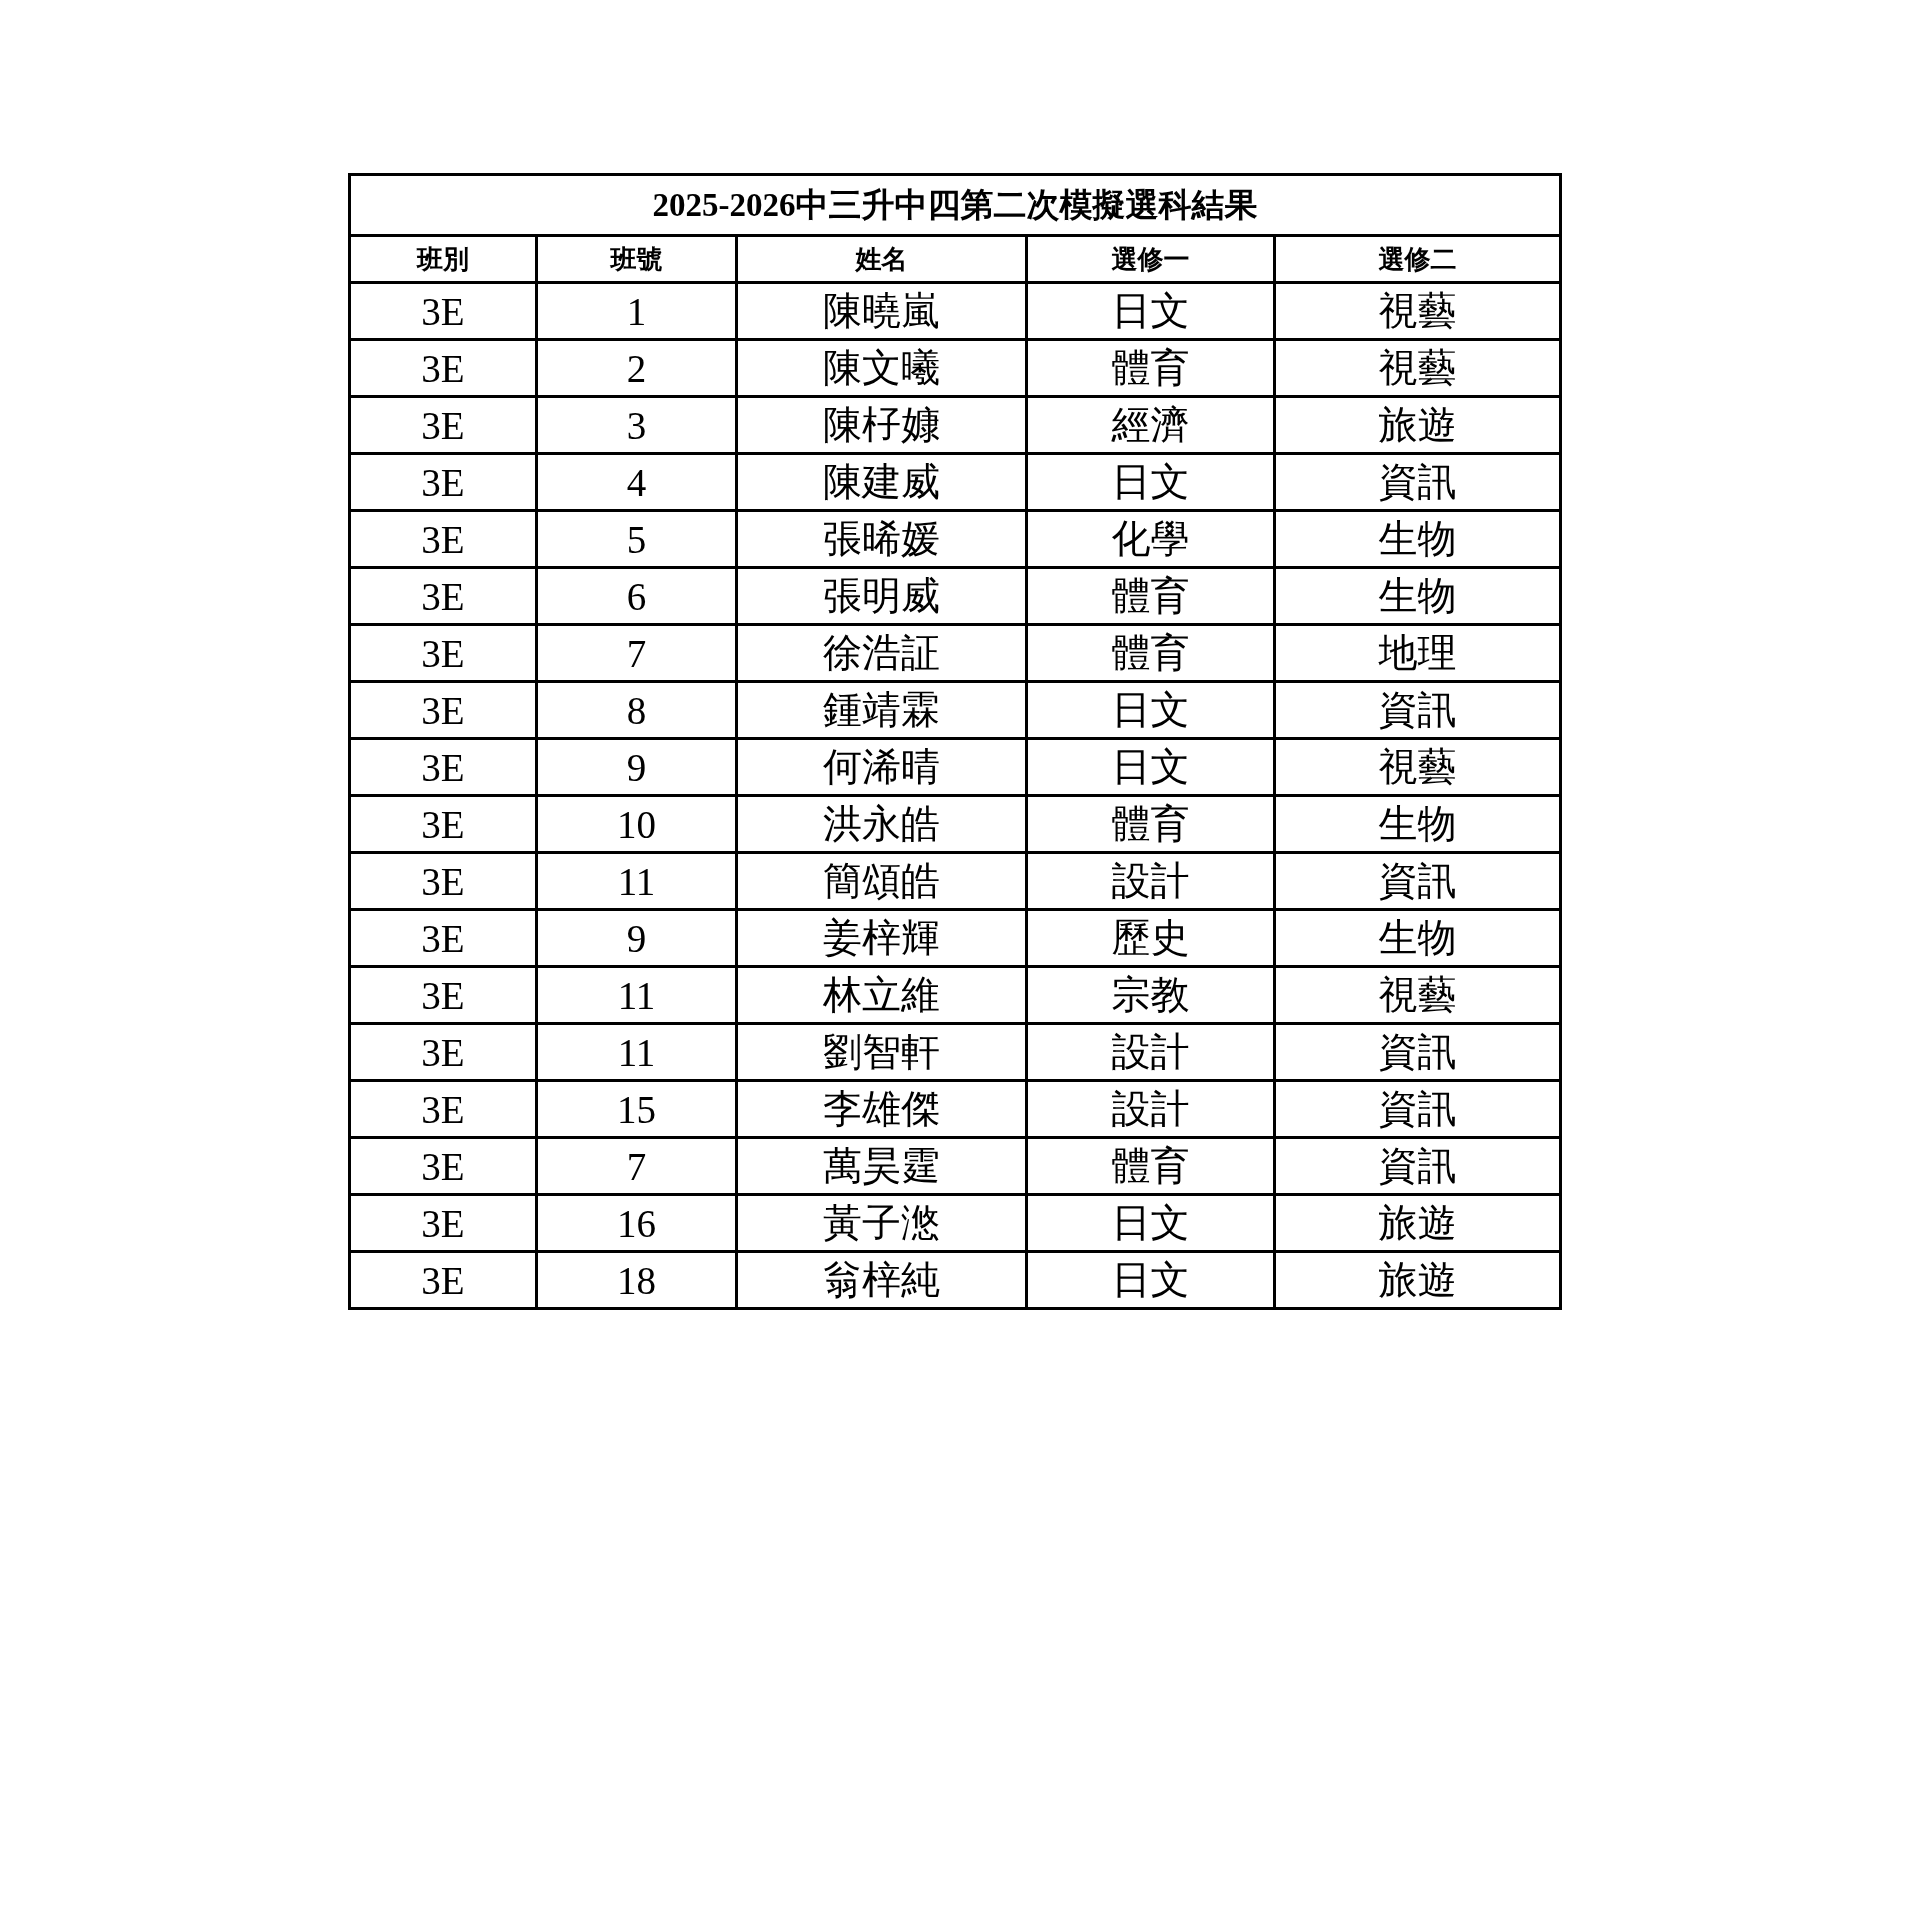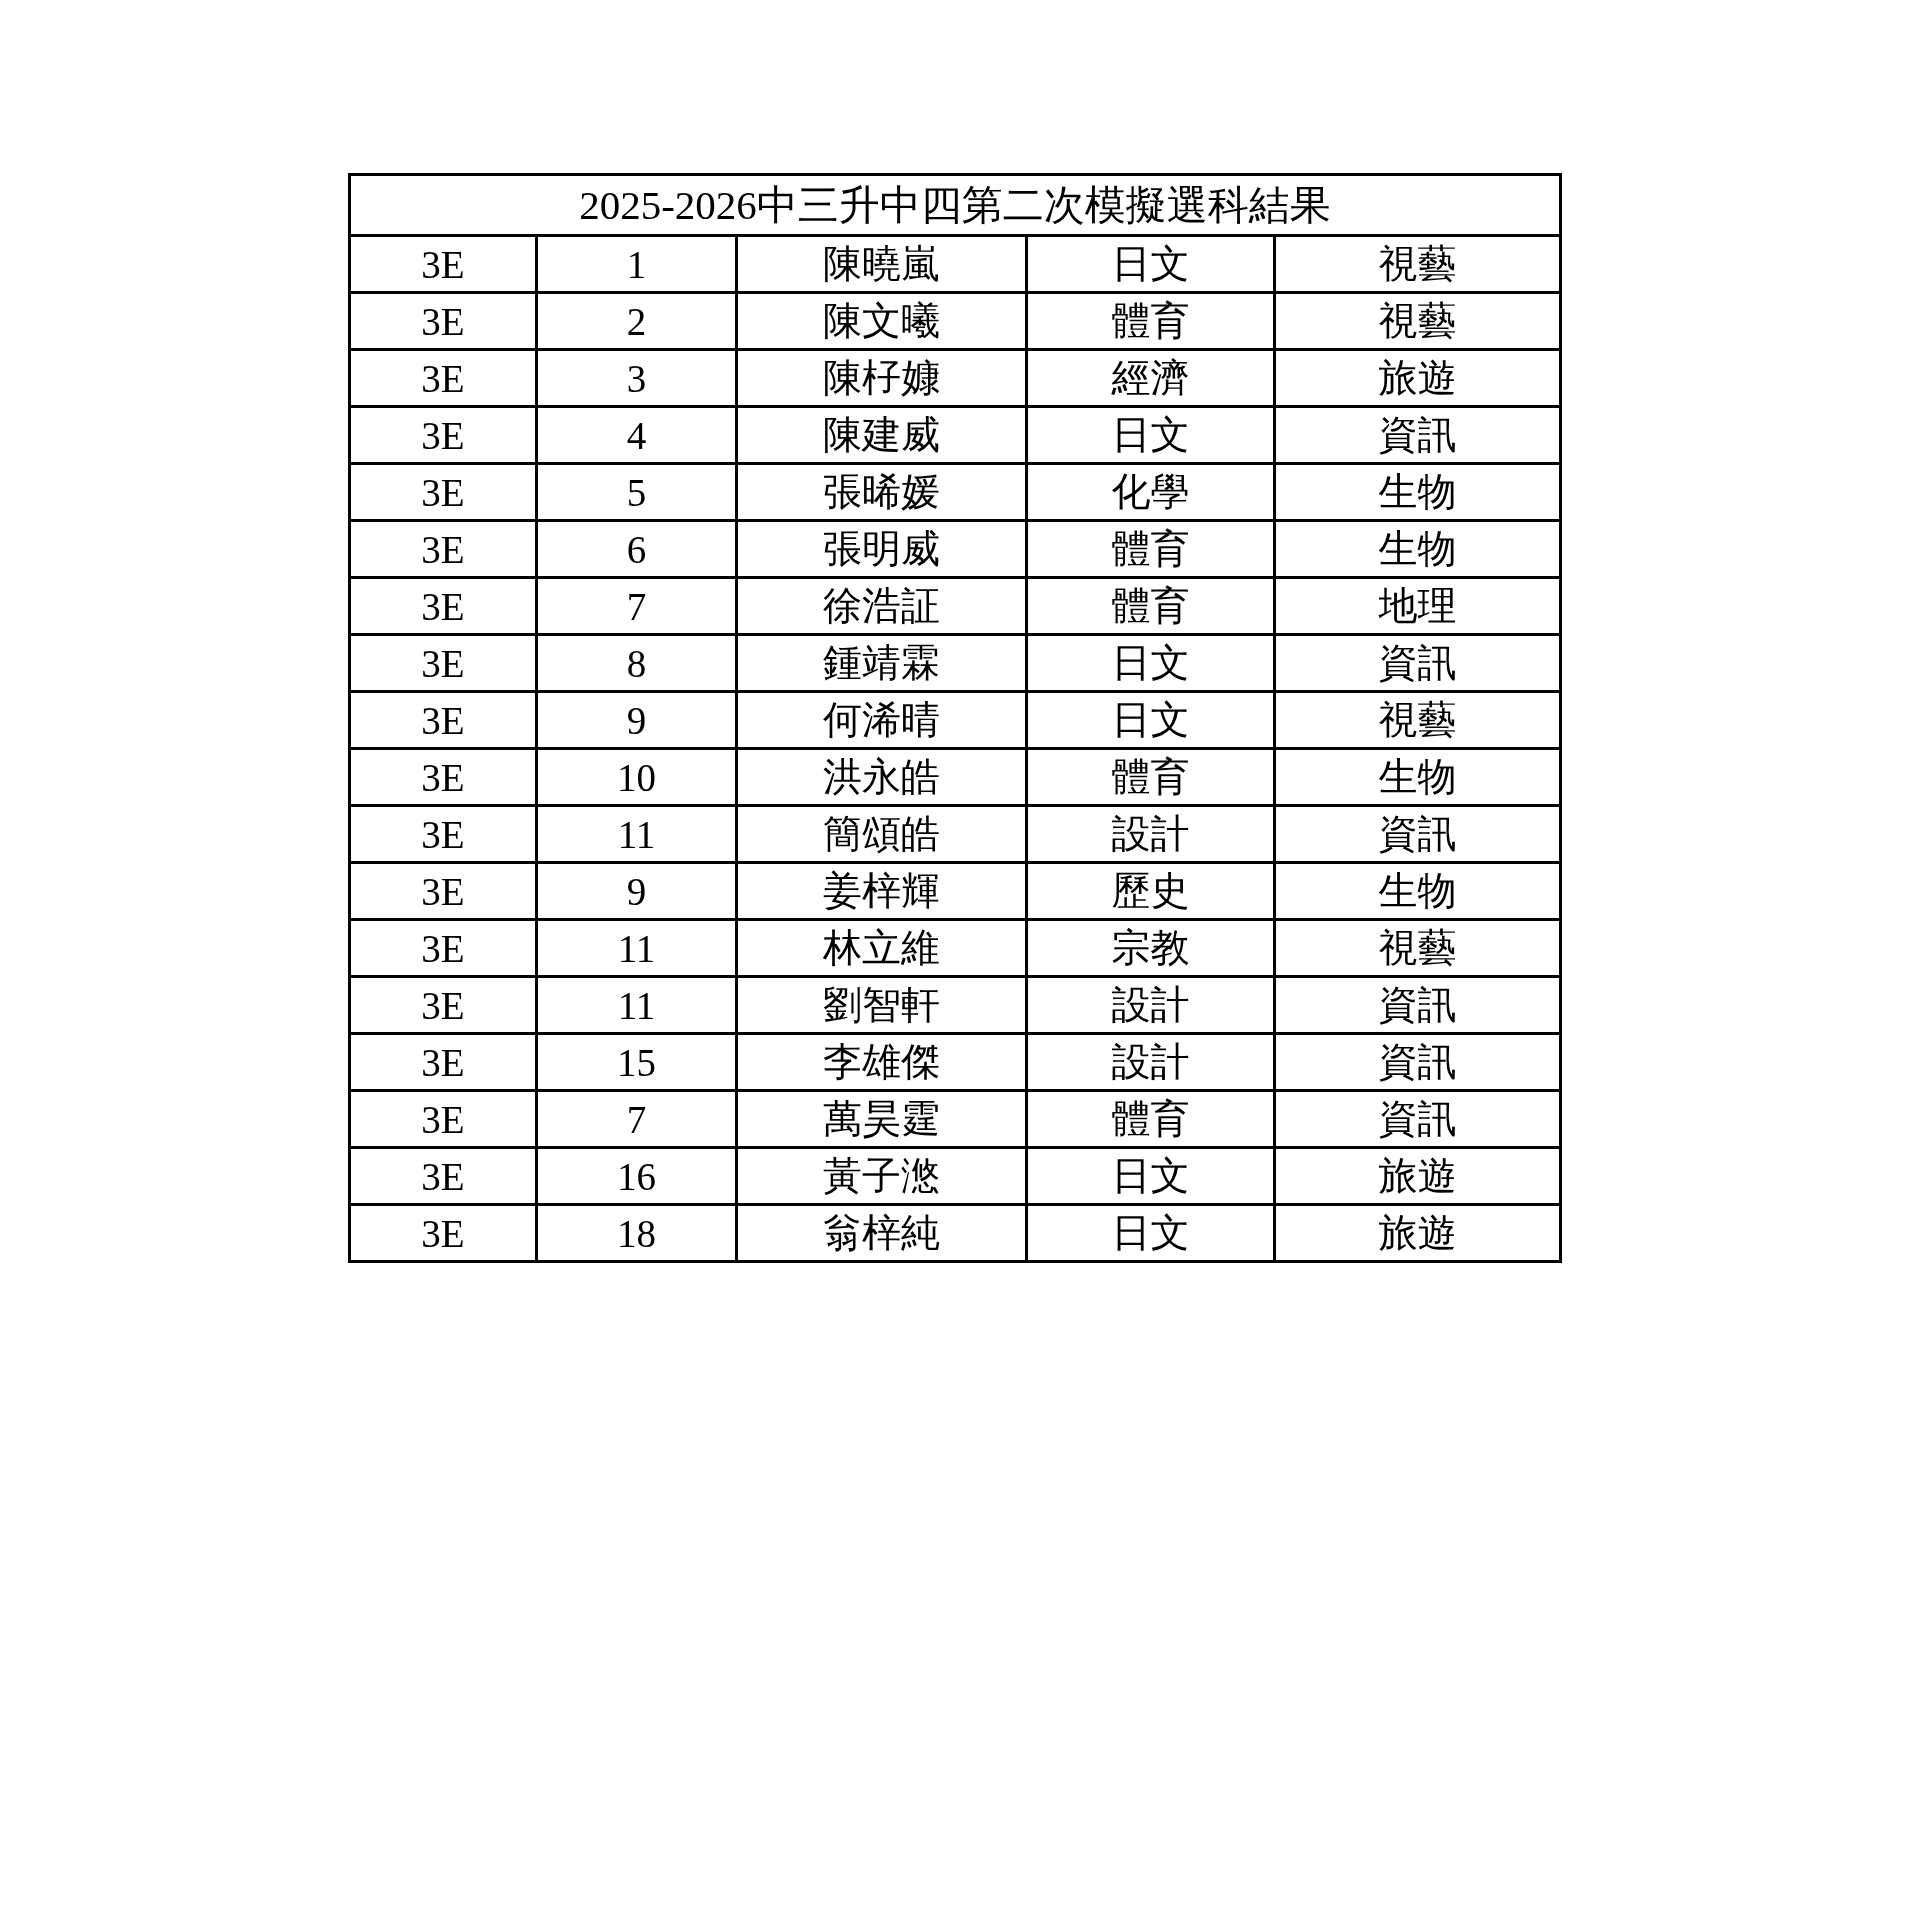--- a/index.html
+++ b/index.html
@@ -31,22 +31,22 @@
   table.results td, table.results th {
     border: 3.5px solid #000000;
     text-align: center;
     vertical-align: middle;
     padding: 0;
     overflow: hidden;
     white-space: nowrap;
   }
   .title-cell {
     height: 58px;
-    font-size: 41px;
-    font-weight: normal;
+    font-size: 33px;
+    font-weight: bold;
     letter-spacing: 0;
   }
   .header-row th {
     height: 44px;
     font-size: 26px;
     font-weight: bold;
   }
   .data-row td {
     height: 43px;
     font-size: 39px;
@@ -62,20 +62,27 @@
       <col style="width:187px">
       <col style="width:200px">
       <col style="width:290px">
       <col style="width:248px">
       <col style="width:286px">
     </colgroup>
     <tbody>
       <tr>
         <td class="title-cell" colspan="5">2025-2026中三升中四第二次模擬選科結果</td>
       </tr>
+      <tr class="header-row">
+        <th>班別</th>
+        <th>班號</th>
+        <th>姓名</th>
+        <th>選修一</th>
+        <th>選修二</th>
+      </tr>
 
     <tr class="data-row">
           <td>3E</td>
           <td>1</td>
           <td>陳曉嵐</td>
           <td>日文</td>
           <td>視藝</td>
         </tr>
         <tr class="data-row">
           <td>3E</td>

